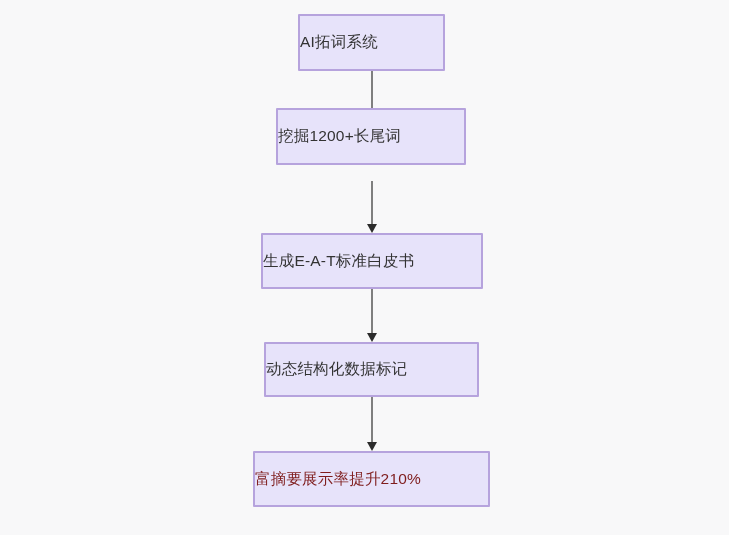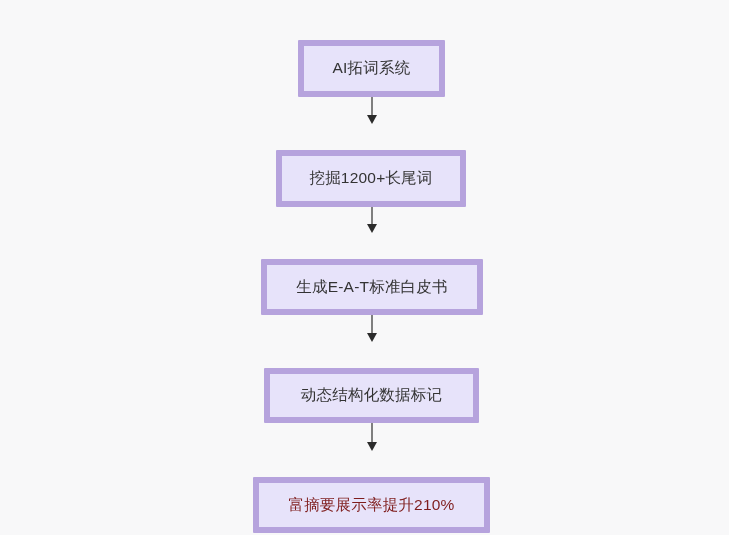--- a/index.html
+++ b/index.html
@@ -18,32 +18,30 @@
     position: absolute;
     left: 0;
     top: 0;
     width: 729px;
     height: 535px;
   }
   .node {
     position: absolute;
     box-sizing: border-box;
     background: #e7e3fa;
-    border: 6px solid #737373;
+    border: 2px solid #737373;
     border-radius: 1px;
     display: flex;
     align-items: center;
-    justify-content: center;
     color: #333333;
     font-size: 15.5px;
     line-height: 1.2;
     letter-spacing: 0.2px;
     white-space: nowrap;
     user-select: none;
-    margin-top: 26px;
   }
   .node-label {
     display: block;
     text-align: center;
   }
   .edge {
     position: absolute;
     pointer-events: none;
   }
   .edge-line {
@@ -79,21 +77,21 @@
       <div class="edge-line" style="height: 45px; background: rgb(127, 127, 127);"></div>
       <div class="edge-head" style="top: 44px; border-top-color: rgb(43, 43, 43);"></div>
     </div>
     <div class="edge" style="left: 371px; top: 397px;">
       <div class="edge-line" style="height: 46px; background: rgb(127, 127, 127);"></div>
       <div class="edge-head" style="top: 45px; border-top-color: rgb(43, 43, 43);"></div>
     </div>
     <div class="node" style="left: 298px; top: 14px; width: 147px; height: 57px; background: rgb(231, 227, 250); border-color: rgb(182, 163, 221); color: rgb(51, 51, 51);">
       <span class="node-label">AI拓词系统</span>
     </div>
-    <div class="node" style="left: 276px; top: 124px; width: 190px; height: 57px; background: rgb(231, 227, 250); border-color: rgb(182, 163, 221); color: rgb(51, 51, 51);">
+    <div class="node" style="left: 276px; top: 108px; width: 190px; height: 57px; background: rgb(231, 227, 250); border-color: rgb(182, 163, 221); color: rgb(51, 51, 51);">
       <span class="node-label">挖掘1200+长尾词</span>
     </div>
     <div class="node" style="left: 264px; top: 342px; width: 215px; height: 55px; background: rgb(231, 227, 250); border-color: rgb(182, 163, 221); color: rgb(51, 51, 51);">
       <span class="node-label">动态结构化数据标记</span>
     </div>
     <div class="node" style="left: 261px; top: 233px; width: 222px; height: 56px; background: rgb(231, 227, 250); border-color: rgb(182, 163, 221); color: rgb(51, 51, 51);">
       <span class="node-label">生成E-A-T标准白皮书</span>
     </div>
     <div class="node" style="left: 253px; top: 451px; width: 237px; height: 56px; background: rgb(231, 227, 250); border-color: rgb(182, 163, 221); color: #7f1d1d;">
       <span class="node-label">富摘要展示率提升210%</span>

